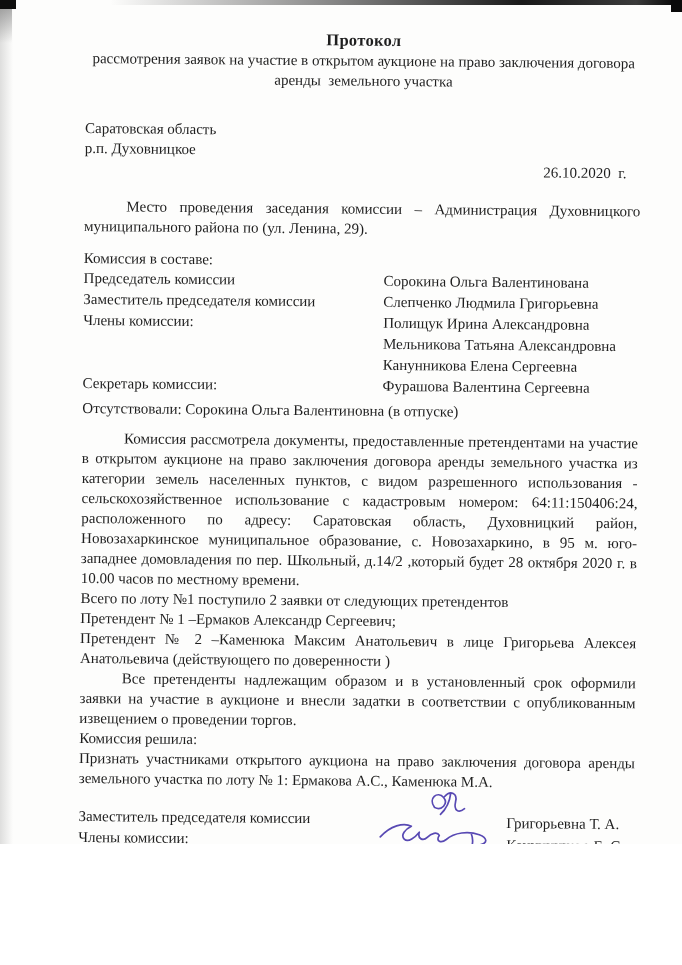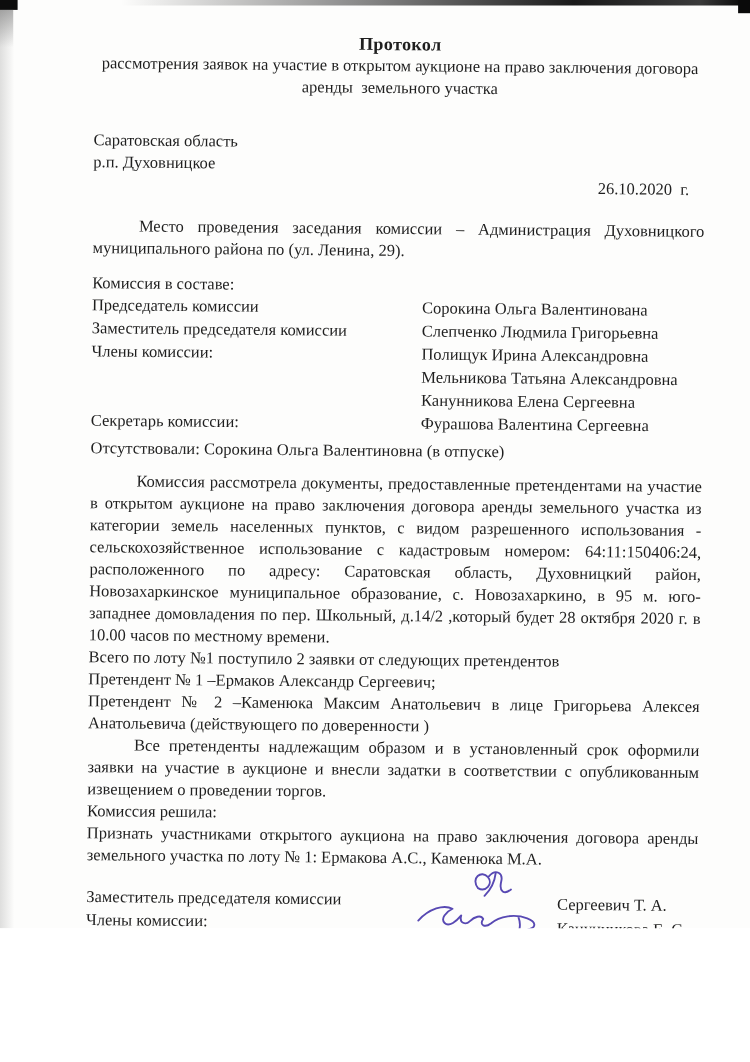--- a/index.html
+++ b/index.html
@@ -140,20 +140,20 @@
           <path d="M60,20 c-7,-9 3,-17 9,-10 c5,6 -2,14 -9,10 M76,6 c-1,9 -5,16 -10,21 M70,9 c6,-7 13,-3 11,5 c-2,9 3,12 9,7"></path>
           <path d="M6,50 c10,-11 23,-15 31,-11 c-6,3 -11,9 -7,13 c4,4 11,-2 15,-7 c-2,7 4,9 8,5 c4,-4 10,-6 12,-2 c-4,6 2,8 7,4 c8,-7 22,-9 33,-5 c8,3 9,8 1,10 M97,46 c4,10 -1,20 -9,25"></path>
           <path d="M55,78 c11,-5 23,-7 33,-5 M64,76 c-2,8 -5,14 -10,19 c8,-3 13,1 11,8 M66,101 c5,-10 10,-9 8,0 c6,-9 10,-7 8,2"></path>
           <path d="M36,112 c8,-9 20,-13 30,-9 c-8,4 -11,10 -4,13 c8,3 18,-4 24,-11 c3,8 12,9 18,3 M52,118 l38,-9"></path>
           <path d="M12,132 c6,-8 16,-12 22,-8 c4,3 2,8 -4,10 c10,0 18,5 16,13 c-3,10 -15,13 -22,9 M30,122 c13,16 27,33 33,47 M74,116 c-8,14 -19,33 -29,47 c15,-8 27,-10 37,-7 c6,2 8,-3 4,-9"></path>
           <path d="M104,146 c3,-6 10,-5 9,1 c-1,5 -5,8 -8,11 l11,-2"></path>
         </g>
       </svg>
 
       <div class="sig-names">
-        <div>Сергеевич Т. А.</div>
+        <div>Григорьевна Т. А.</div>
         <div>Канунникова Е. С.</div>
         <div>Фурашова В. С.</div>
       </div>
     </div>
 
   </div>
 </div>
 
 </body></html>

